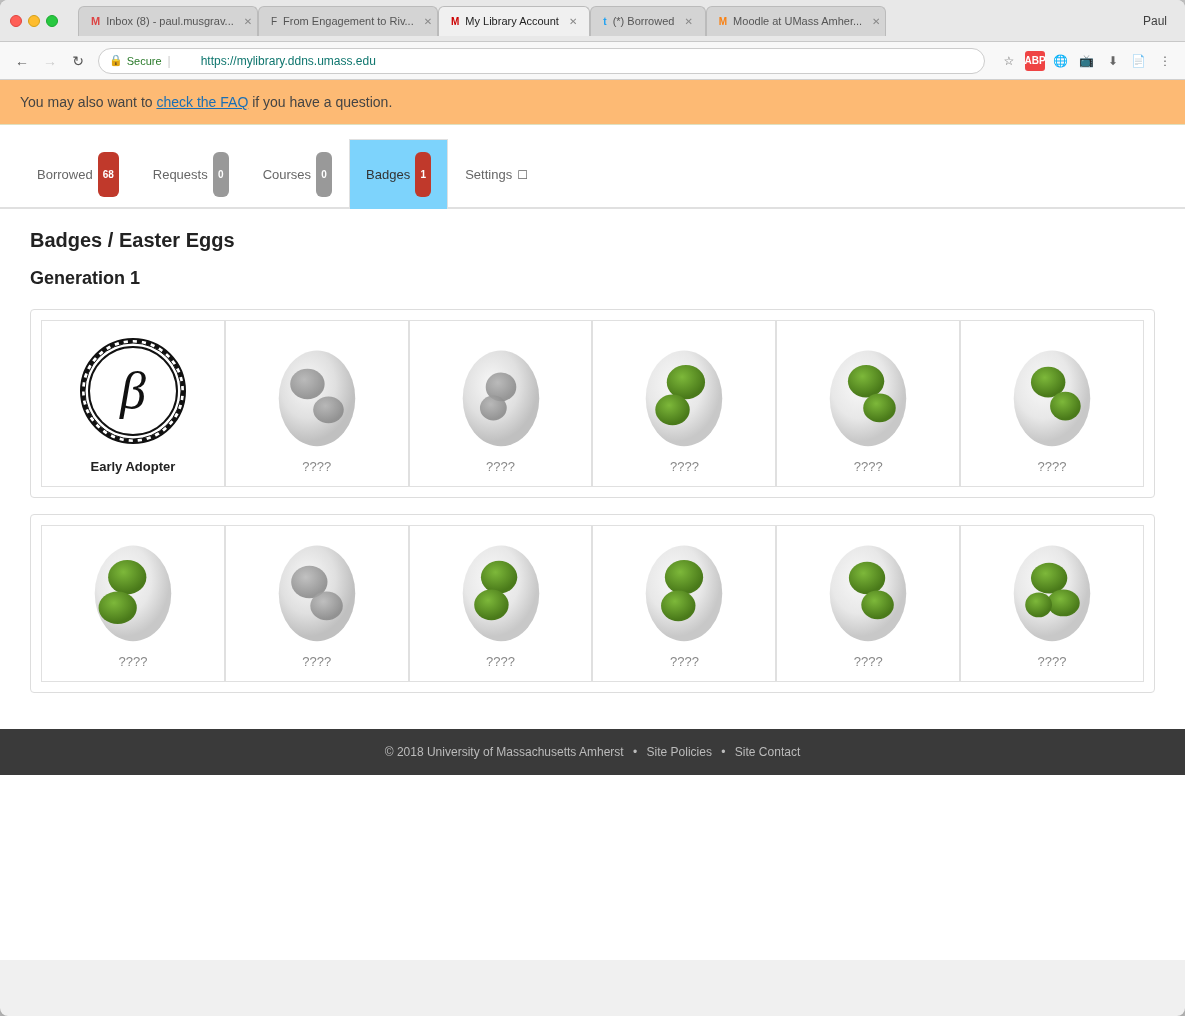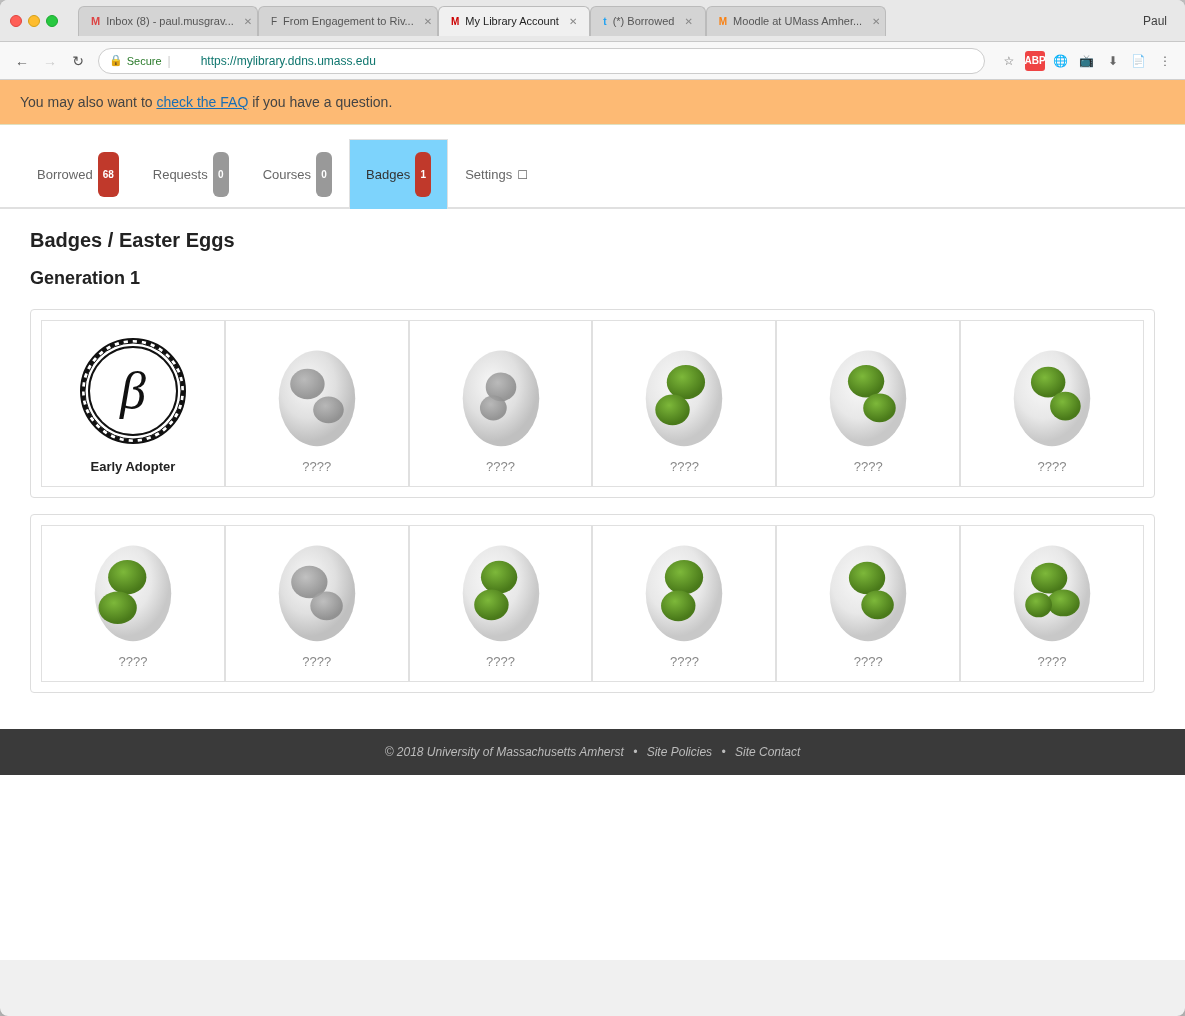--- a/index.html
+++ b/index.html
@@ -54,21 +54,21 @@
     .egg-label { font-size: 13px; color: #888; margin-top: 8px; font-weight: 500; }
     .egg-name { font-size: 13px; font-weight: bold; color: #222; margin-top: 8px; }
 
     
     .beta-badge { width: 120px; height: 120px; display: flex; align-items: center; justify-content: center; }
 
     
     .egg-svg { width: 100px; height: 110px; }
 
     
-    .footer { background: #3a3a3a; color: #bbb; text-align: center; padding: 16px; font-size: 12px; font-style: italic; }
+    .footer { background: #3a3a3a; color: #bbb; text-align: center; padding: 16px; font-size: 12px; }
     .footer a { color: #bbb; text-decoration: none; }
     .footer-sep { margin: 0 6px; }
   </style>
 </head>
 <body>
 
 <div class="browser-window">
 
   <div class="title-bar">
     <div class="traffic-lights">

